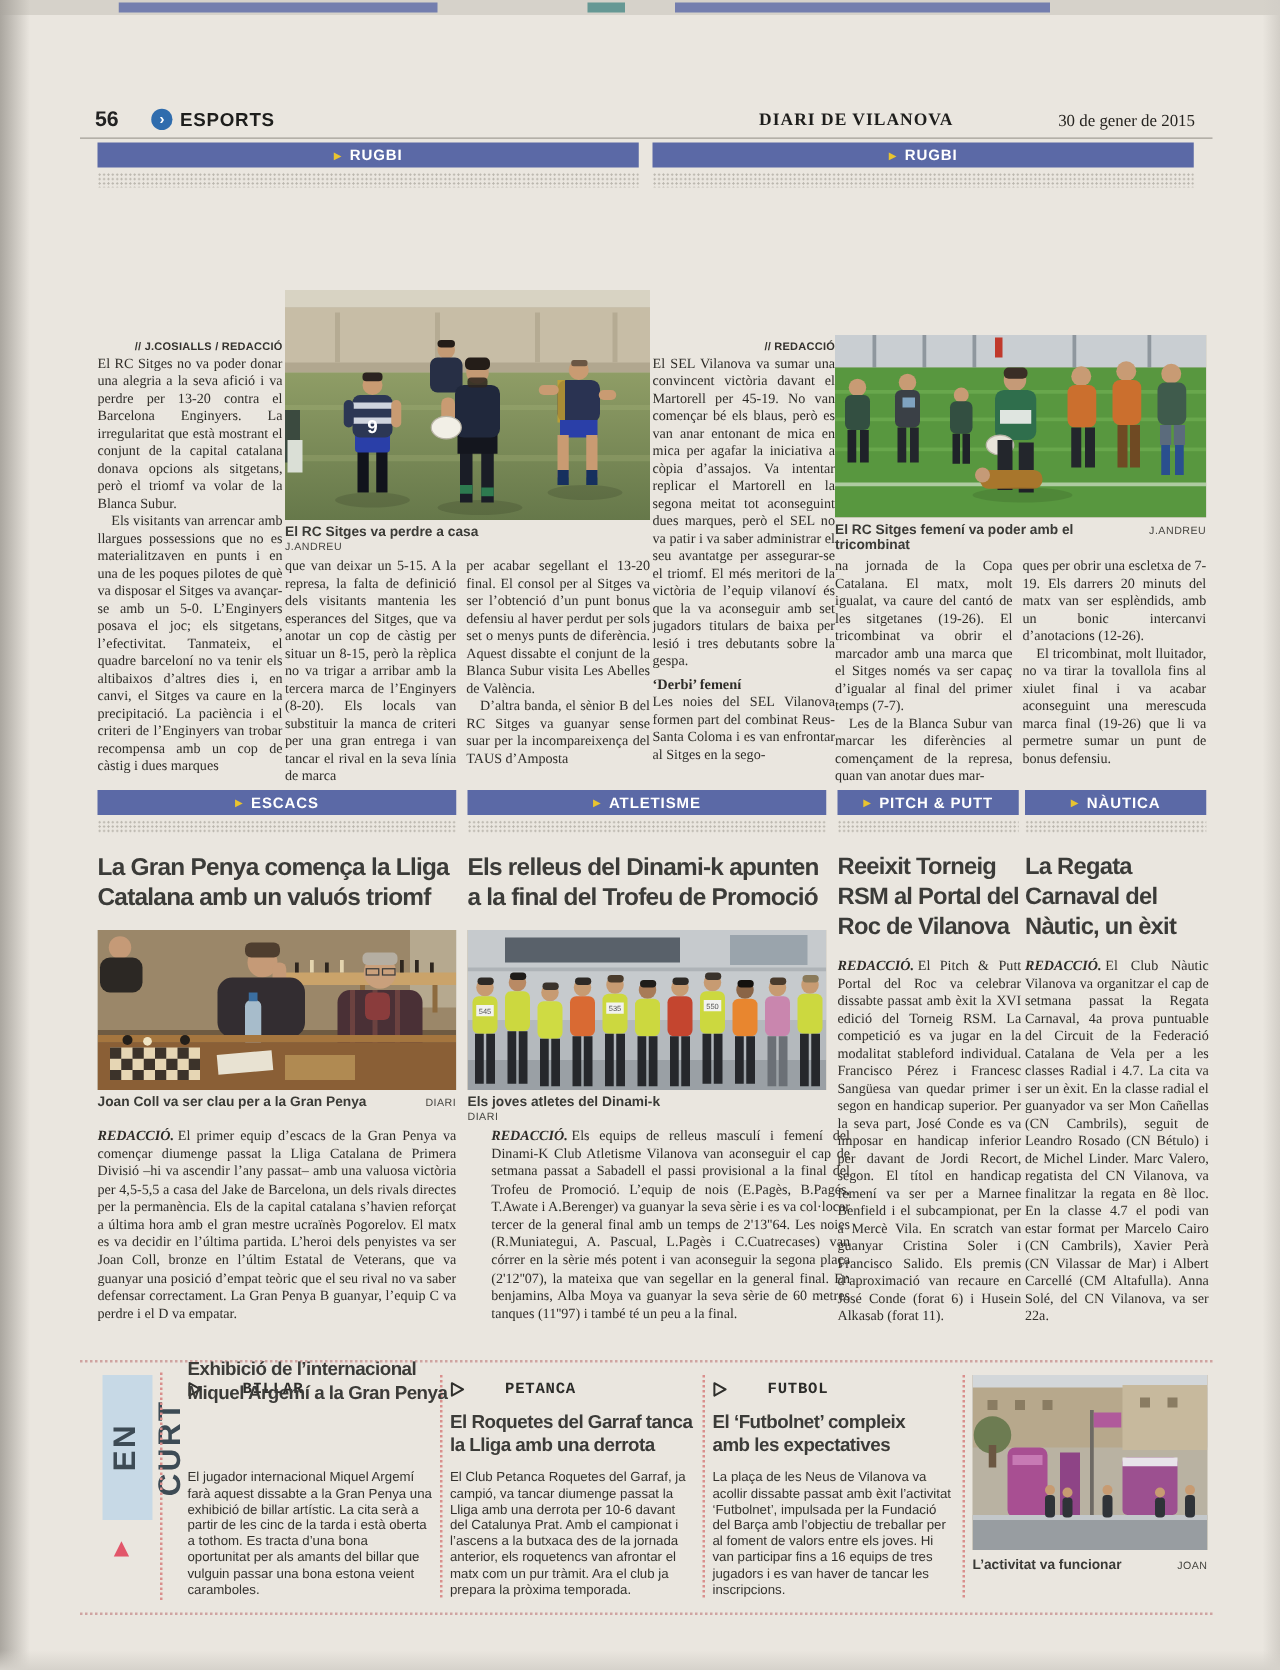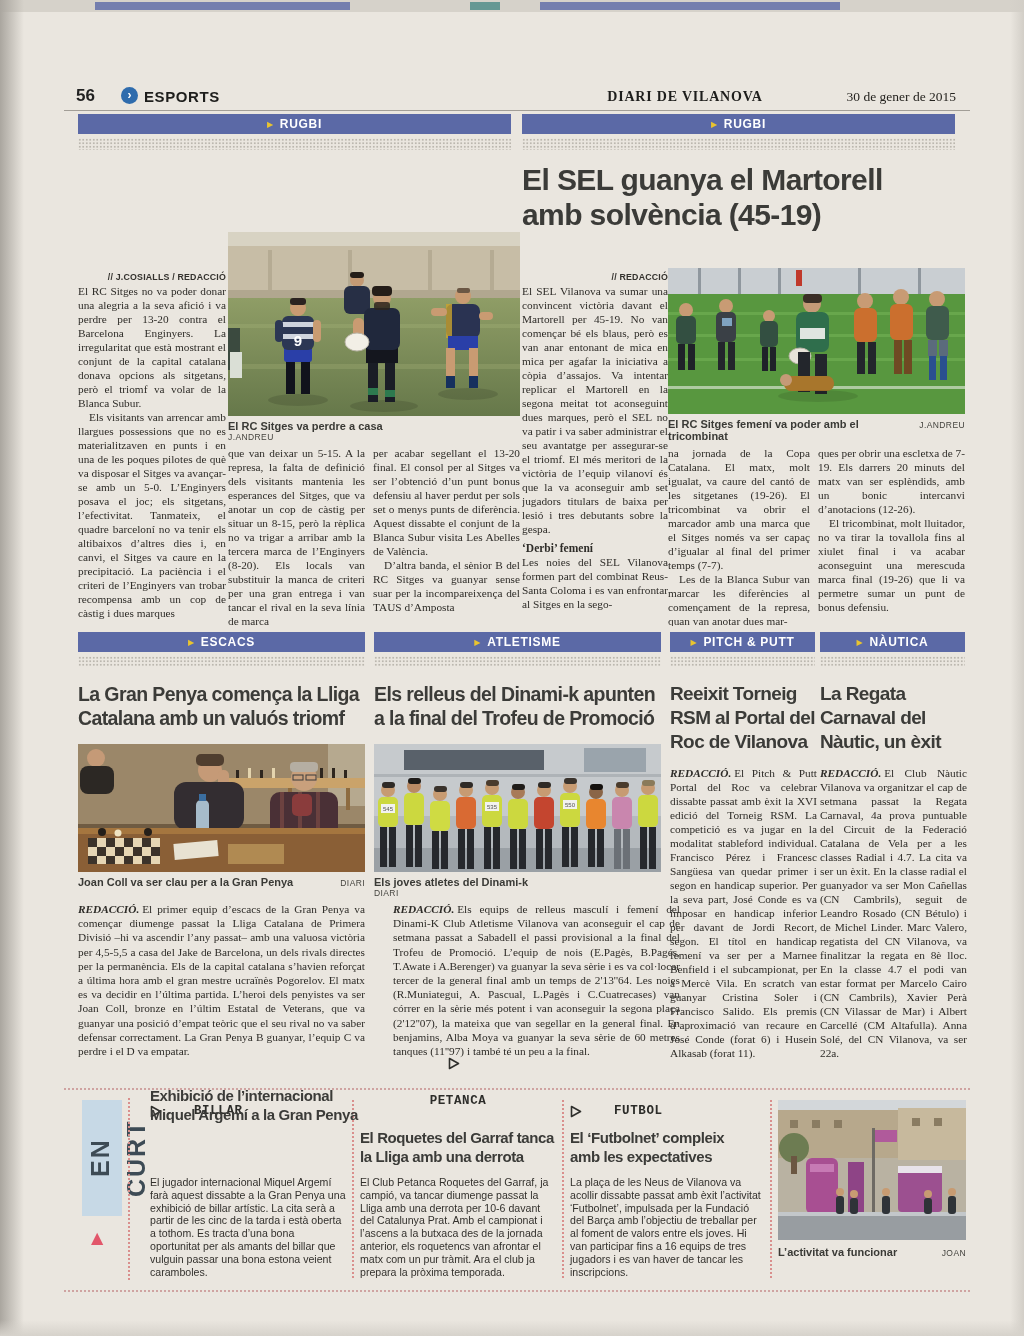--- a/index.html
+++ b/index.html
@@ -176,22 +176,20 @@
     <span class="credit">J.ANDREU</span>
   </div>
   <div class="abs col" style="left:228px;top:446px;width:137px;height:180px;">
     <p>que van deixar un 5-15. A la represa, la falta de definició dels visitants mantenia les esperances del Sitges, que va anotar un cop de càstig per situar un 8-15, però la rèplica no va trigar a arribar amb la tercera marca de l’Enginyers (8-20). Els locals van substituir la manca de criteri per una gran entrega i van tancar el rival en la seva línia de marca</p>
   </div>
   <div class="abs col" style="left:373px;top:446px;width:147px;height:180px;">
     <p>per acabar segellant el 13-20 final. El consol per al Sitges va ser l’obtenció d’un punt bonus defensiu al haver perdut per sols set o menys punts de diferència. Aquest dissabte el conjunt de la Blanca Subur visita Les Abelles de València.</p>
     <p class="ind">D’altra banda, el sènior B del RC Sitges va guanyar sense suar per la incompareixença del TAUS d’Amposta</p>
   </div>
 
-  <div class="abs headline h-big" style="left:522px;top:162px;width:440px;">El SEL guanya el Martorell
-amb solvència (45-19)</div>
   <div class="abs byline" style="left:522px;top:272px;width:146px;">// REDACCIÓ</div>
   <div class="abs col" style="left:522px;top:284px;width:146px;height:341px;">
     <p>El SEL Vilanova va sumar una convincent victòria davant el Martorell per 45-19. No van començar bé els blaus, però es van anar entonant de mica en mica per agafar la iniciativa a còpia d’assajos. Va intentar replicar el Martorell en la segona meitat tot aconseguint dues marques, però el SEL no va patir i va saber administrar el seu avantatge per assegurar-se el triomf. El més meritori de la victòria de l’equip vilanoví és que la va aconseguir amb set jugadors titulars de baixa per lesió i tres debutants sobre la gespa.</p>
     <p class="subhead">‘Derbi’ femení</p>
     <p>Les noies del SEL Vilanova formen part del combinat Reus-Santa Coloma i es van enfrontar al Sitges en la sego-</p>
   </div>
 
   <div class="abs photo" style="left:668px;top:268px;width:297px;height:146px;">
     <svg width="297" height="146" viewBox="0 0 297 146" xmlns="http://www.w3.org/2000/svg">
       <rect x="0" y="0" width="297" height="26" fill="#c9ced2"></rect>
@@ -510,21 +508,21 @@
   <div class="abs kicker" style="left:150px;top:1104px;width:196px;">
     <svg width="12" height="13" viewBox="0 0 12 13">
         <polygon points="1.5,1.5 10.5,6.5 1.5,11.5" fill="none" stroke="#2f2f2c" stroke-width="1.6" stroke-linejoin="round"></polygon>
       </svg>
     <span>BILLAR</span>
   </div>
   <div class="abs eh" style="left:150px;top:1086px;width:200px;">Exhibició de l’internacional
 Miquel Argemí a la Gran Penya</div>
   <div class="abs ebody" style="left:150px;top:1176px;width:196px;height:100px;">El jugador internacional Miquel Argemí farà aquest dissabte a la Gran Penya una exhibició de billar artístic. La cita serà a partir de les cinc de la tarda i està oberta a tothom. Es tracta d’una bona oportunitat per als amants del billar que vulguin passar una bona estona veient caramboles.</div>
 
-  <div class="abs kicker" style="left:360px;top:1057px;width:196px;flex-direction:column;">
+  <div class="abs kicker" style="left:360px;top:1104px;width:196px;">
     <svg width="12" height="13" viewBox="0 0 12 13">
         <polygon points="1.5,1.5 10.5,6.5 1.5,11.5" fill="none" stroke="#2f2f2c" stroke-width="1.6" stroke-linejoin="round"></polygon>
       </svg>
     <span>PETANCA</span>
   </div>
   <div class="abs eh" style="left:360px;top:1128px;width:200px;">El Roquetes del Garraf tanca
 la Lliga amb una derrota</div>
   <div class="abs ebody" style="left:360px;top:1176px;width:196px;height:100px;">El Club Petanca Roquetes del Garraf, ja campió, va tancar diumenge passat la Lliga amb una derrota per 10-6 davant del Catalunya Prat. Amb el campionat i l’ascens a la butxaca des de la jornada anterior, els roquetencs van afrontar el matx com un pur tràmit. Ara el club ja prepara la pròxima temporada.</div>
 
   <div class="abs kicker" style="left:570px;top:1104px;width:196px;">

